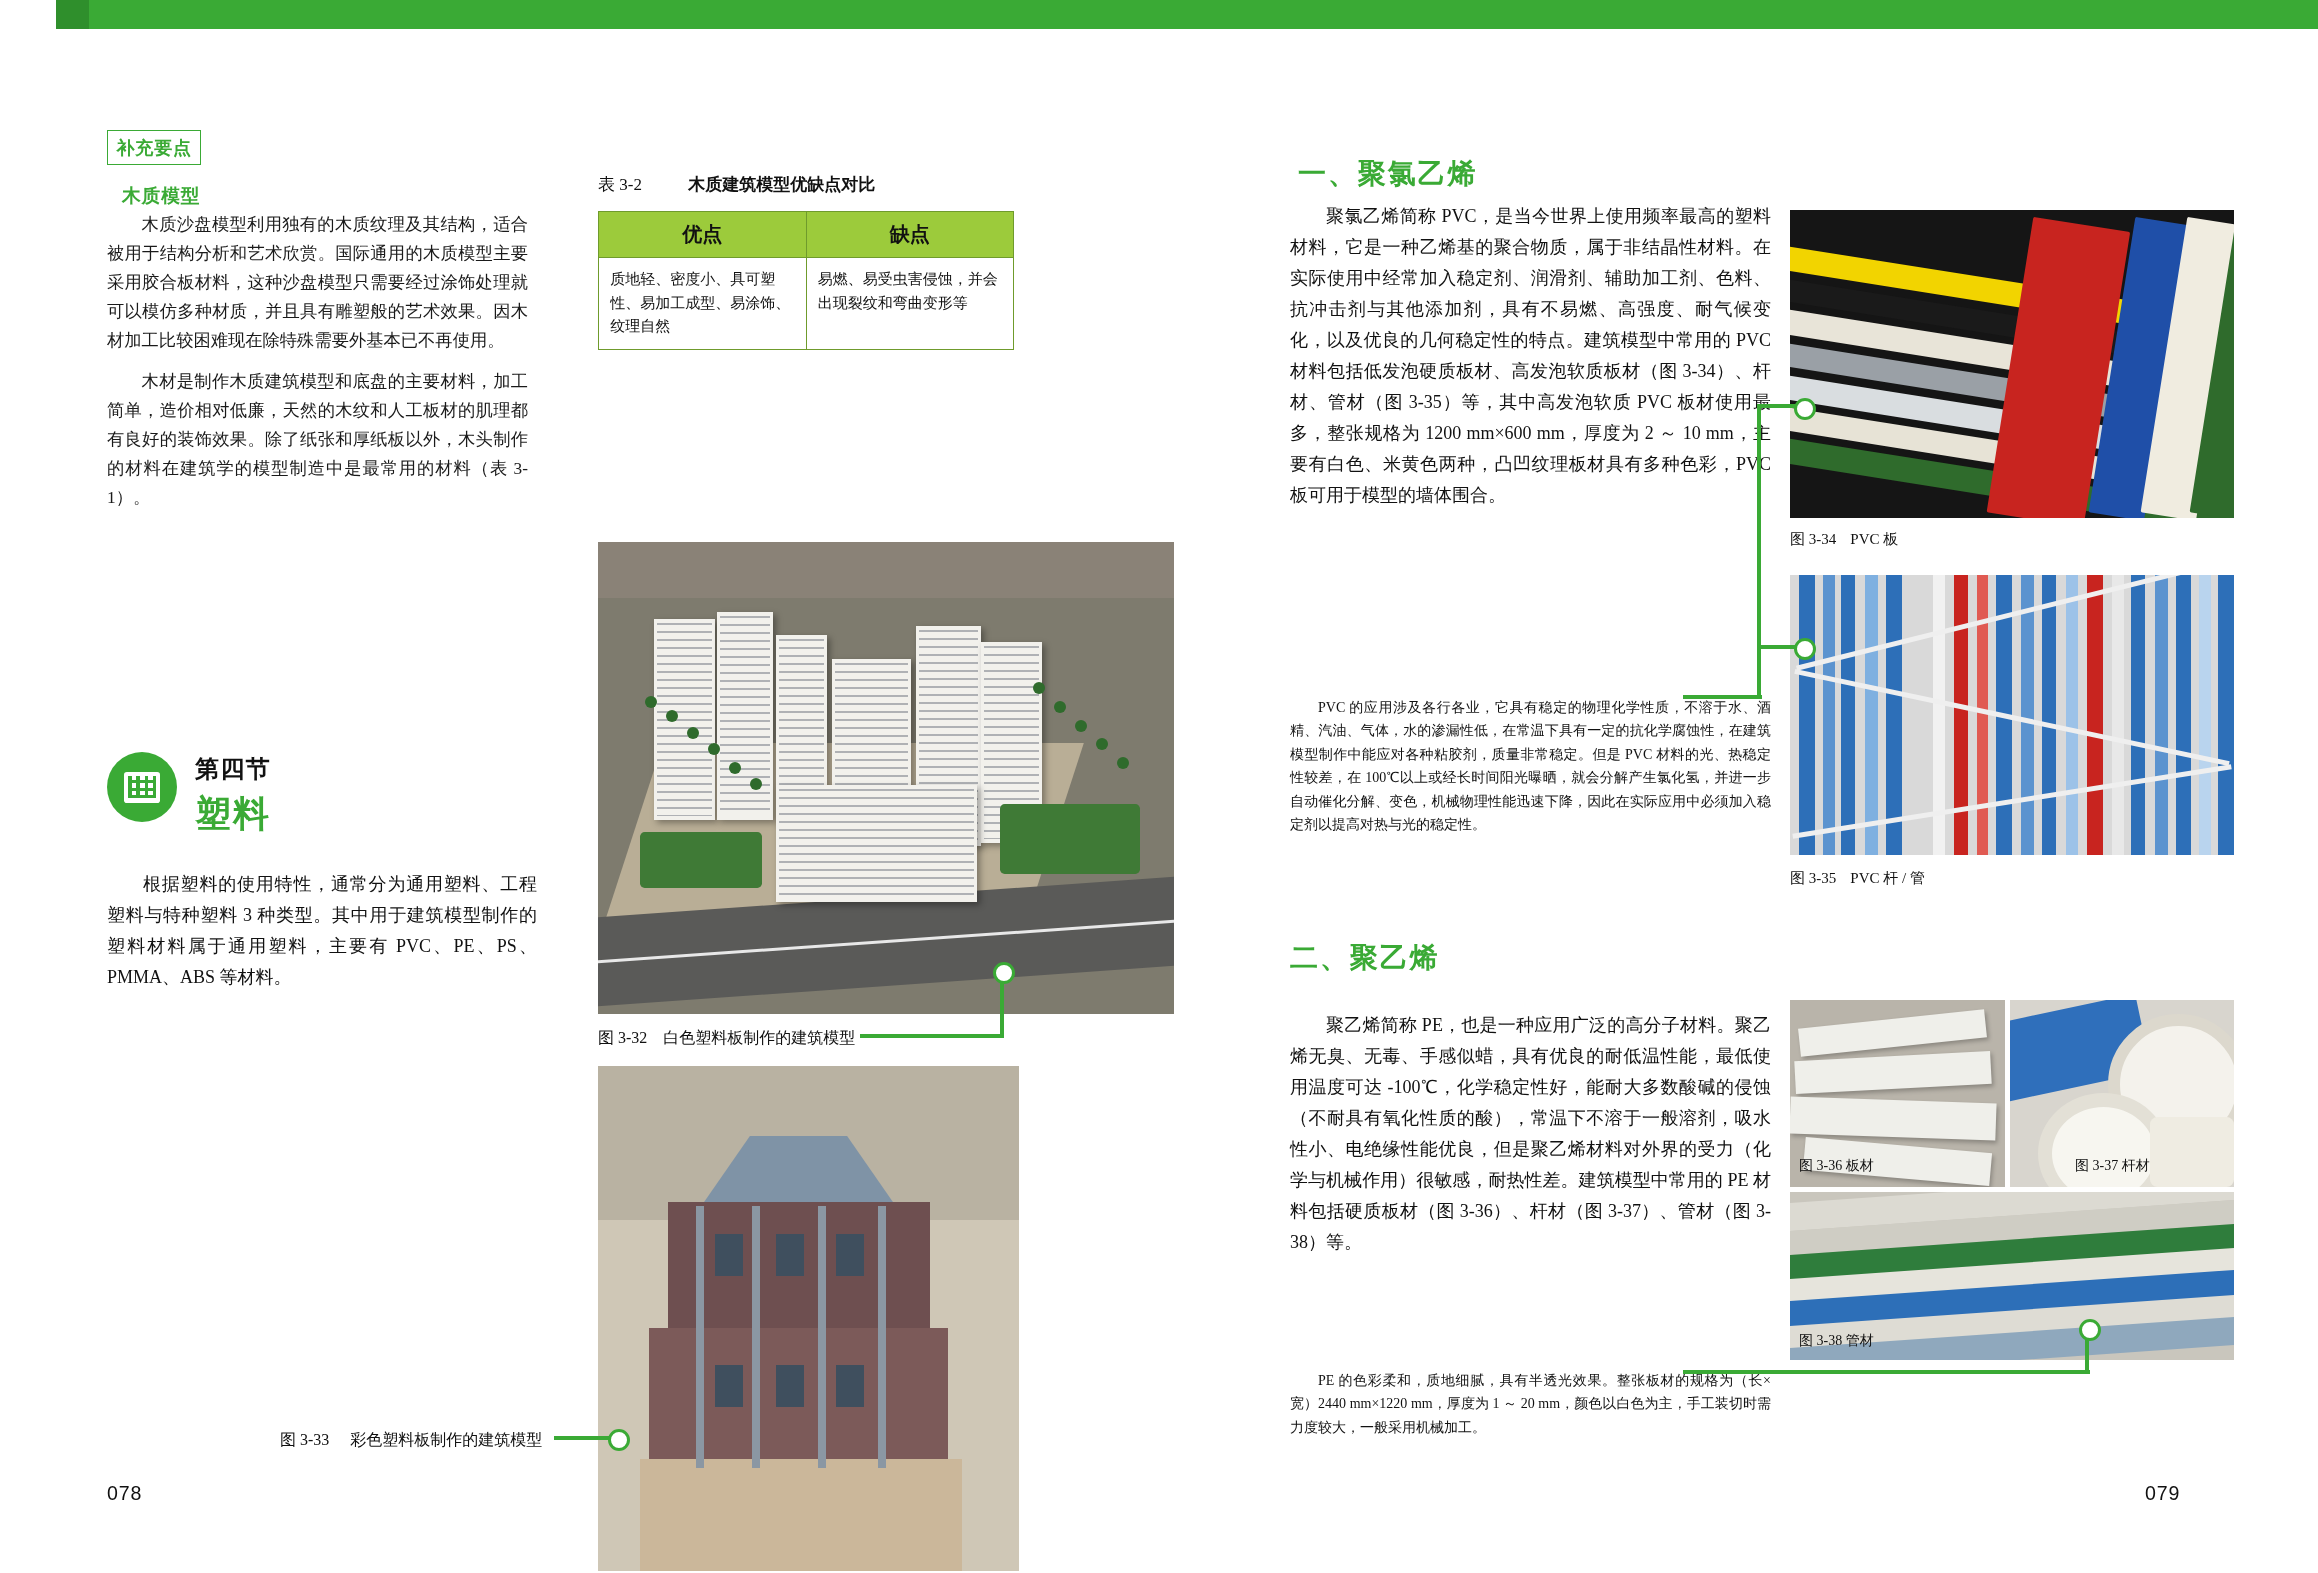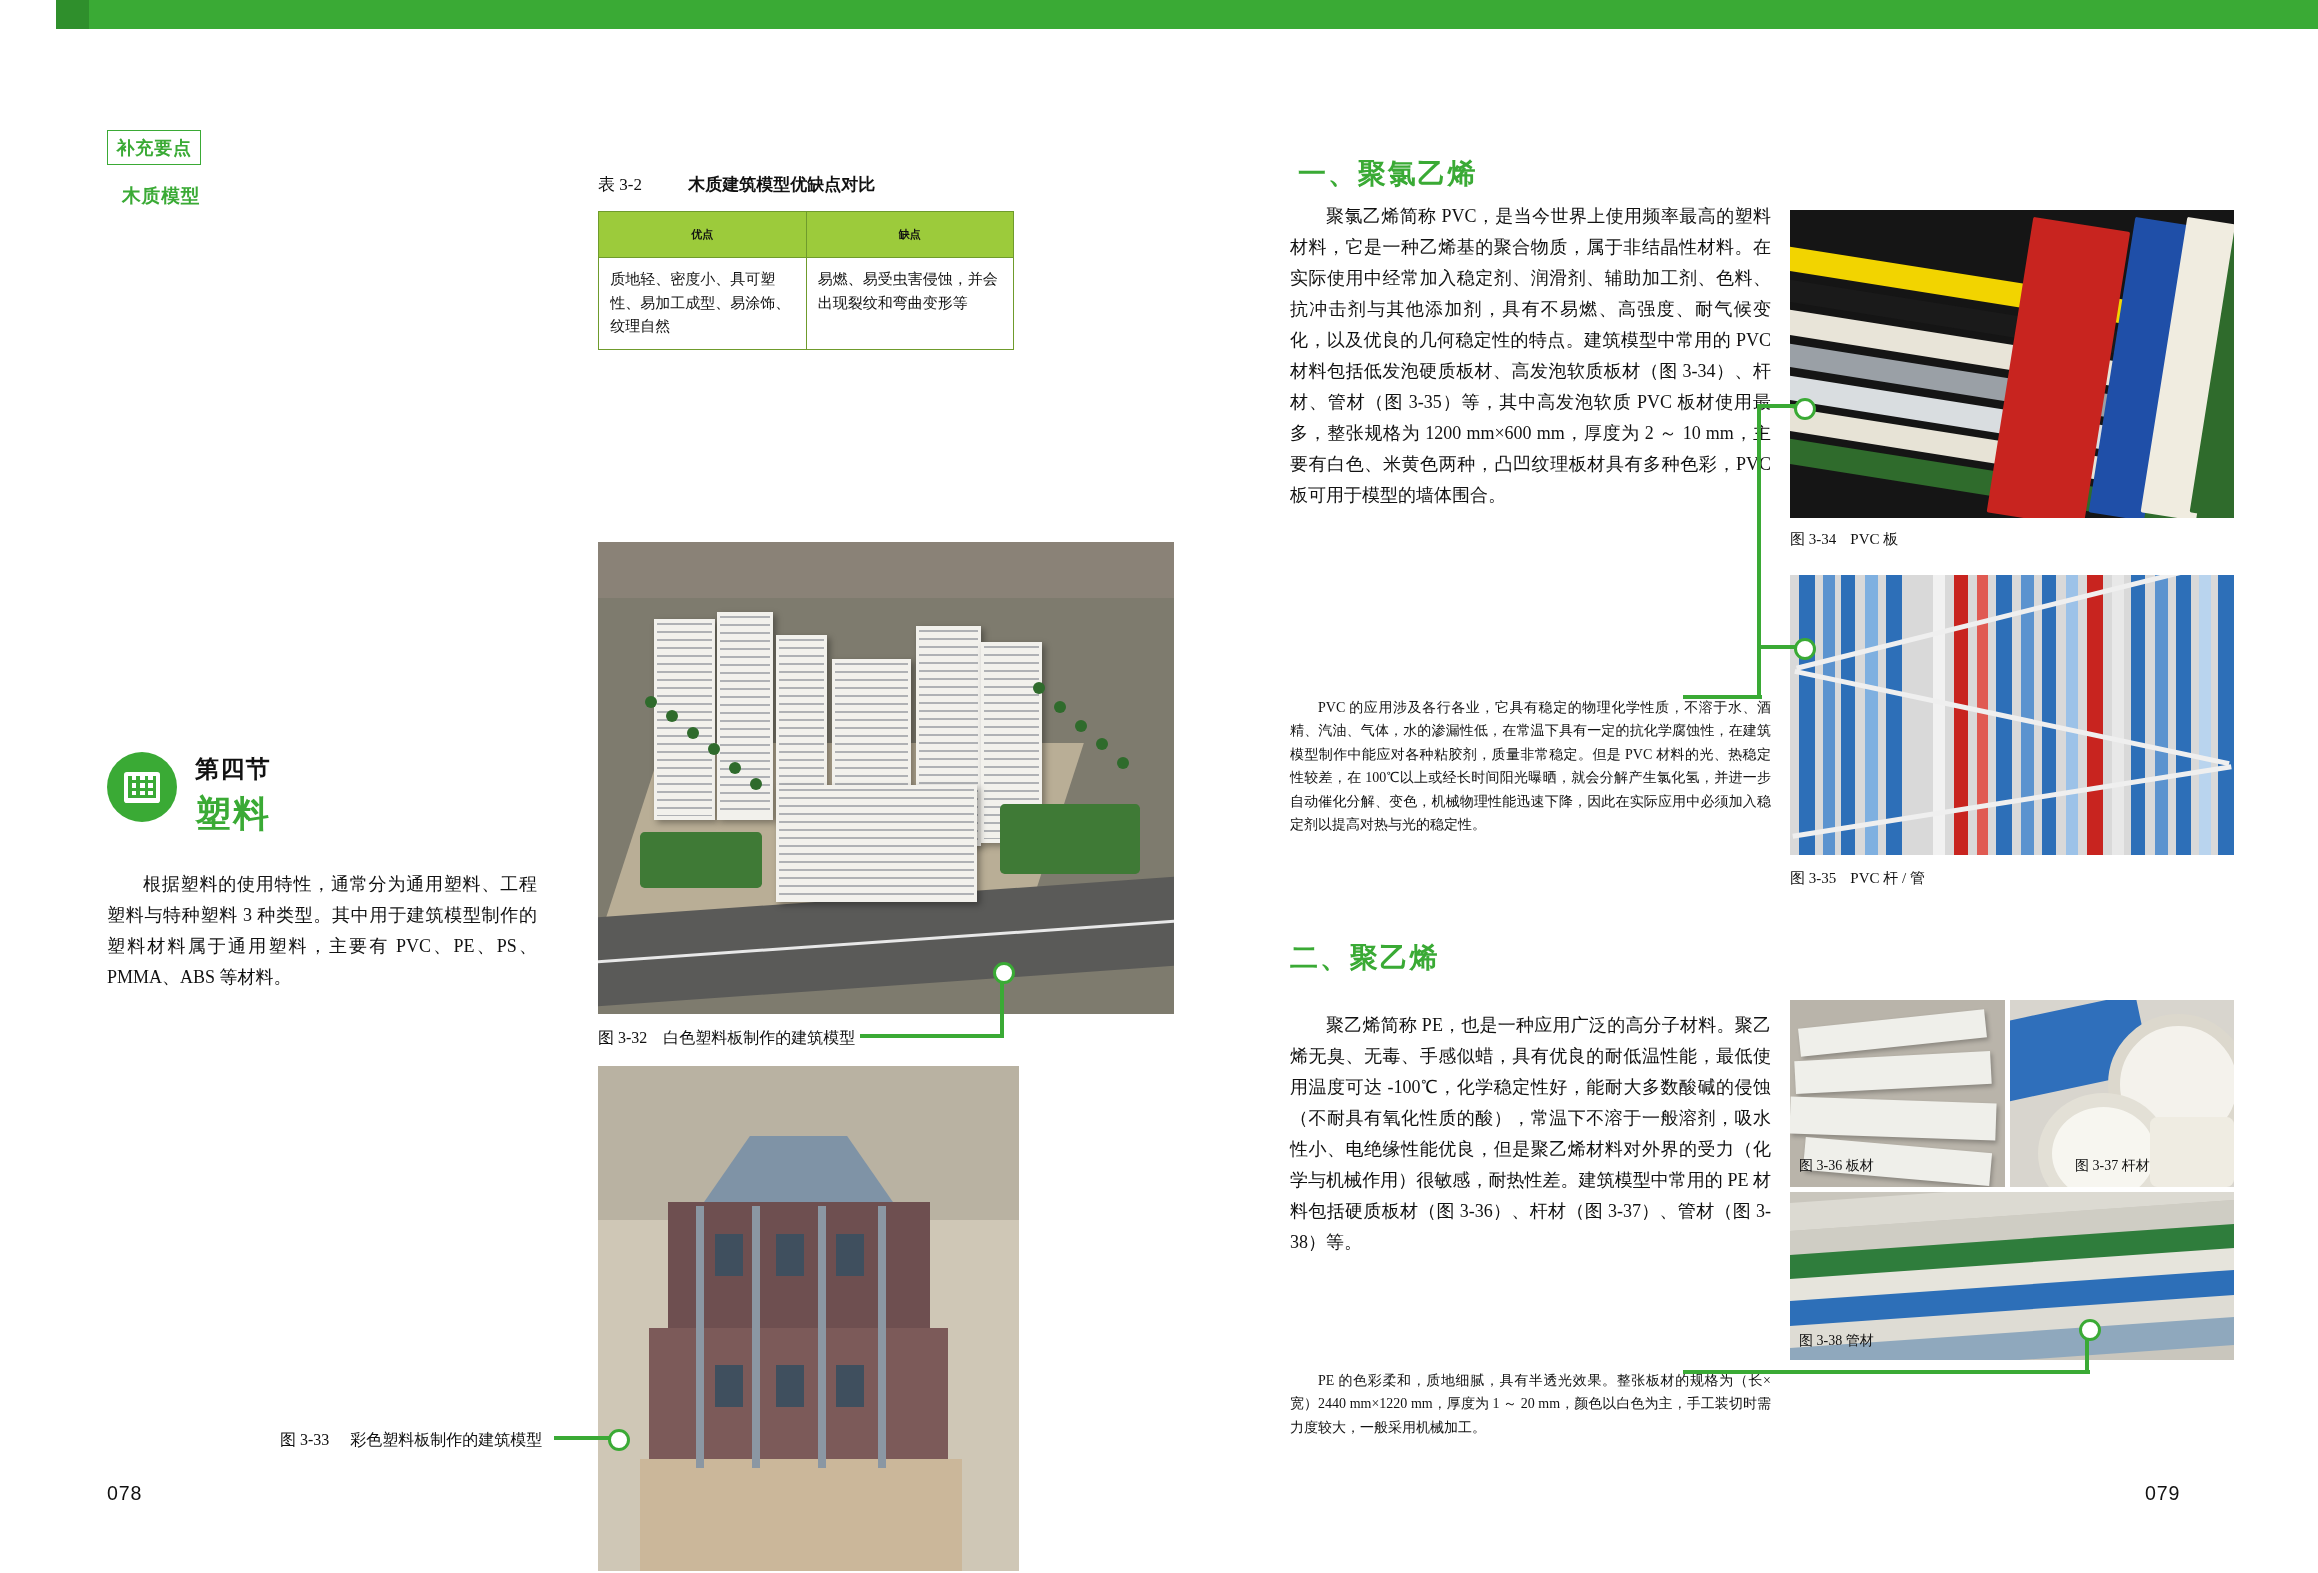--- a/index.html
+++ b/index.html
@@ -80,21 +80,21 @@
   .tbl-caption{
     position:absolute;left:598px;top:173px;font-size:17px;color:#111;
   }
   .tbl-caption .tnum{margin-right:42px;}
   .tbl-caption .ttxt{font-weight:bold;}
   table.cmp{
     position:absolute;left:598px;top:211px;width:416px;border-collapse:collapse;
     font-size:15px;color:#111;
   }
   table.cmp th{
-    background:#9ccb3b;border:0.9px solid #6f9b2c;height:43px;font-weight:bold;font-size:11px;
+    background:#9ccb3b;border:0.9px solid #6f9b2c;height:43px;font-weight:bold;font-size:20px;
   }
   table.cmp td{
     border:0.9px solid #6f9b2c;padding:10.3px 11.2px;vertical-align:top;line-height:23.4px;
     width:50%;
   }
 
   
   .img32{position:absolute;left:598px;top:542px;width:576px;height:472px;overflow:hidden;}
   .cap32{position:absolute;left:598px;top:1028px;font-size:16px;color:#111;}
   .cap32 .cnum{margin-right:12px;}
@@ -171,20 +171,24 @@
 <body>
 
 <div class="page">
 
   <div class="topbar"></div>
   <div class="topbar-left"></div>
   <div class="topbar-dark"></div>
 
   <div class="supp-label">补充要点</div>
   <div class="supp-title">木质模型</div>
+  <div class="supp-body">
+    <p>木质沙盘模型利用独有的木质纹理及其结构，适合被用于结构分析和艺术欣赏。国际通用的木质模型主要采用胶合板材料，这种沙盘模型只需要经过涂饰处理就可以模仿多种材质，并且具有雕塑般的艺术效果。因木材加工比较困难现在除特殊需要外基本已不再使用。</p>
+    <p>木材是制作木质建筑模型和底盘的主要材料，加工简单，造价相对低廉，天然的木纹和人工板材的肌理都有良好的装饰效果。除了纸张和厚纸板以外，木头制作的材料在建筑学的模型制造中是最常用的材料（表 3-1）。</p>
+  </div>
 
   <div class="sec-circle">
     <span class="glyph"></span>
   </div>
   <div class="sec-num">第四节</div>
   <div class="sec-name">塑料</div>
 
   <div class="left-body">
     <p>根据塑料的使用特性，通常分为通用塑料、工程塑料与特种塑料 3 种类型。其中用于建筑模型制作的塑料材料属于通用塑料，主要有 PVC、PE、PS、PMMA、ABS 等材料。</p>
   </div>

